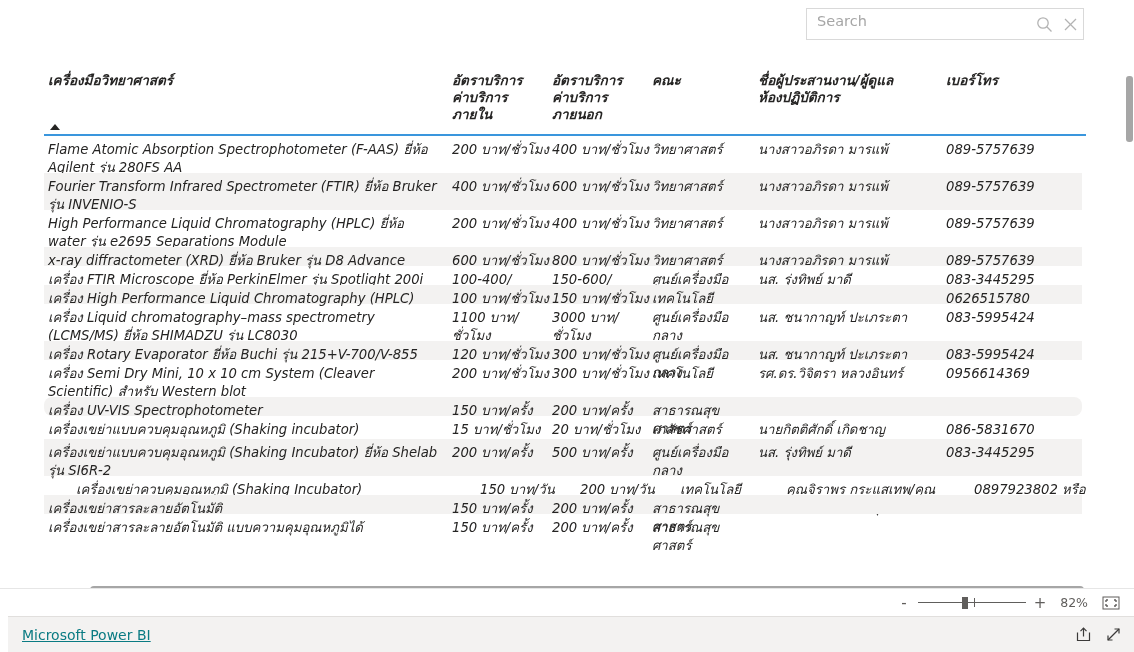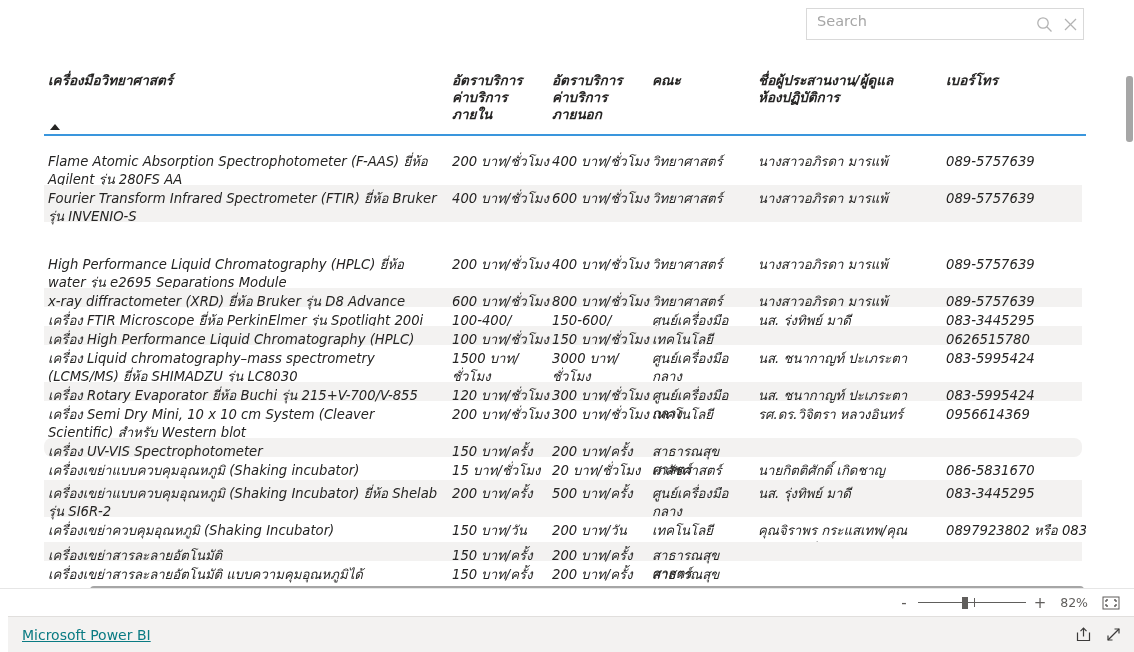--- a/index.html
+++ b/index.html
@@ -288,37 +288,37 @@
 ค่าบริการ
 ภายนอก</div>
         <div class="th c3">คณะ</div>
         <div class="th c4">ชื่อผู้ประสานงาน/ผู้ดูแล
 ห้องปฏิบัติการ</div>
         <div class="th c5">เบอร์โทร</div>
         <div class="sort-caret"></div>
       </div>
 
       <div class="tbody" id="tbody">
-          <div class="trow" style="height: 37px; margin-top: 12px;">
+          <div class="trow" style="height: 37px;">
             <div class="td c0">Flame Atomic Absorption Spectrophotometer (F-AAS) ยี่ห้อ Agilent รุ่น 280FS AA</div>
             <div class="td c1">200 บาท/ชั่วโมง</div>
             <div class="td c2">400 บาท/ชั่วโมง</div>
             <div class="td c3">วิทยาศาสตร์</div>
             <div class="td c4">นางสาวอภิรดา มารแพ้</div>
             <div class="td c5">089-5757639</div>
           </div>
           <div class="trow alt" style="height: 37px;">
             <div class="td c0">Fourier Transform Infrared Spectrometer (FTIR) ยี่ห้อ Bruker รุ่น INVENIO-S</div>
             <div class="td c1">400 บาท/ชั่วโมง</div>
             <div class="td c2">600 บาท/ชั่วโมง</div>
             <div class="td c3">วิทยาศาสตร์</div>
             <div class="td c4">นางสาวอภิรดา มารแพ้</div>
             <div class="td c5">089-5757639</div>
           </div>
-          <div class="trow" style="height: 37px; margin-top: 29px;">
+          <div class="trow" style="height: 37px;">
             <div class="td c0">High Performance Liquid Chromatography (HPLC) ยี่ห้อ water รุ่น e2695 Separations Module</div>
             <div class="td c1">200 บาท/ชั่วโมง</div>
             <div class="td c2">400 บาท/ชั่วโมง</div>
             <div class="td c3">วิทยาศาสตร์</div>
             <div class="td c4">นางสาวอภิรดา มารแพ้</div>
             <div class="td c5">089-5757639</div>
           </div>
           <div class="trow alt" style="height: 19px;">
             <div class="td c0">x-ray diffractometer (XRD) ยี่ห้อ Bruker รุ่น D8 Advance</div>
             <div class="td c1">600 บาท/ชั่วโมง</div>
@@ -337,21 +337,21 @@
           </div>
           <div class="trow alt" style="height: 19px;">
             <div class="td c0">เครื่อง High Performance Liquid Chromatography (HPLC)</div>
             <div class="td c1">100 บาท/ชั่วโมง</div>
             <div class="td c2">150 บาท/ชั่วโมง</div>
             <div class="td c3">เทคโนโลยี</div>
             <div class="td c5">0626515780</div>
           </div>
           <div class="trow" style="height: 37px;">
             <div class="td c0">เครื่อง Liquid chromatography–mass spectrometry (LCMS/MS) ยี่ห้อ SHIMADZU รุ่น LC8030</div>
-            <div class="td c1">1500 บาท/ชั่วโมง</div>
+            <div class="td c1">1100 บาท/ชั่วโมง</div>
             <div class="td c2">3000 บาท/ชั่วโมง</div>
             <div class="td c3">ศูนย์เครื่องมือกลาง</div>
             <div class="td c4">นส. ชนากาญท์ ปะเภระตา</div>
             <div class="td c5">083-5995424</div>
           </div>
           <div class="trow alt" style="height: 19px;">
             <div class="td c0">เครื่อง Rotary Evaporator ยี่ห้อ Buchi รุ่น 215+V-700/V-855</div>
             <div class="td c1">120 บาท/ชั่วโมง</div>
             <div class="td c2">300 บาท/ชั่วโมง</div>
             <div class="td c3">ศูนย์เครื่องมือกลาง</div>
@@ -383,21 +383,21 @@
             <div class="td c5">086-5831670</div>
           </div>
           <div class="trow alt" style="height: 37px;">
             <div class="td c0">เครื่องเขย่าแบบควบคุมอุณหภูมิ (Shaking Incubator) ยี่ห้อ Shelab รุ่น SI6R-2</div>
             <div class="td c1">200 บาท/ครั้ง</div>
             <div class="td c2">500 บาท/ครั้ง</div>
             <div class="td c3">ศูนย์เครื่องมือกลาง</div>
             <div class="td c4">นส. รุ่งทิพย์ มาดี</div>
             <div class="td c5">083-3445295</div>
           </div>
-          <div class="trow" style="height: 25px;">
+          <div class="trow" style="height: 19px; margin-left: 28px;">
             <div class="td c0">เครื่องเขย่าควบคุมอุณหภูมิ (Shaking Incubator)</div>
             <div class="td c1">150 บาท/วัน</div>
             <div class="td c2">200 บาท/วัน</div>
             <div class="td c3">เทคโนโลยี</div>
             <div class="td c4">คุณจิราพร กระแสเทพ/คุณ เอกลักษณ์ ยศสกุล</div>
             <div class="td c5">0897923802 หรือ 0833</div>
           </div>
           <div class="trow alt" style="height: 19px;">
             <div class="td c0">เครื่องเขย่าสารละลายอัตโนมัติ</div>
             <div class="td c1">150 บาท/ครั้ง</div>

